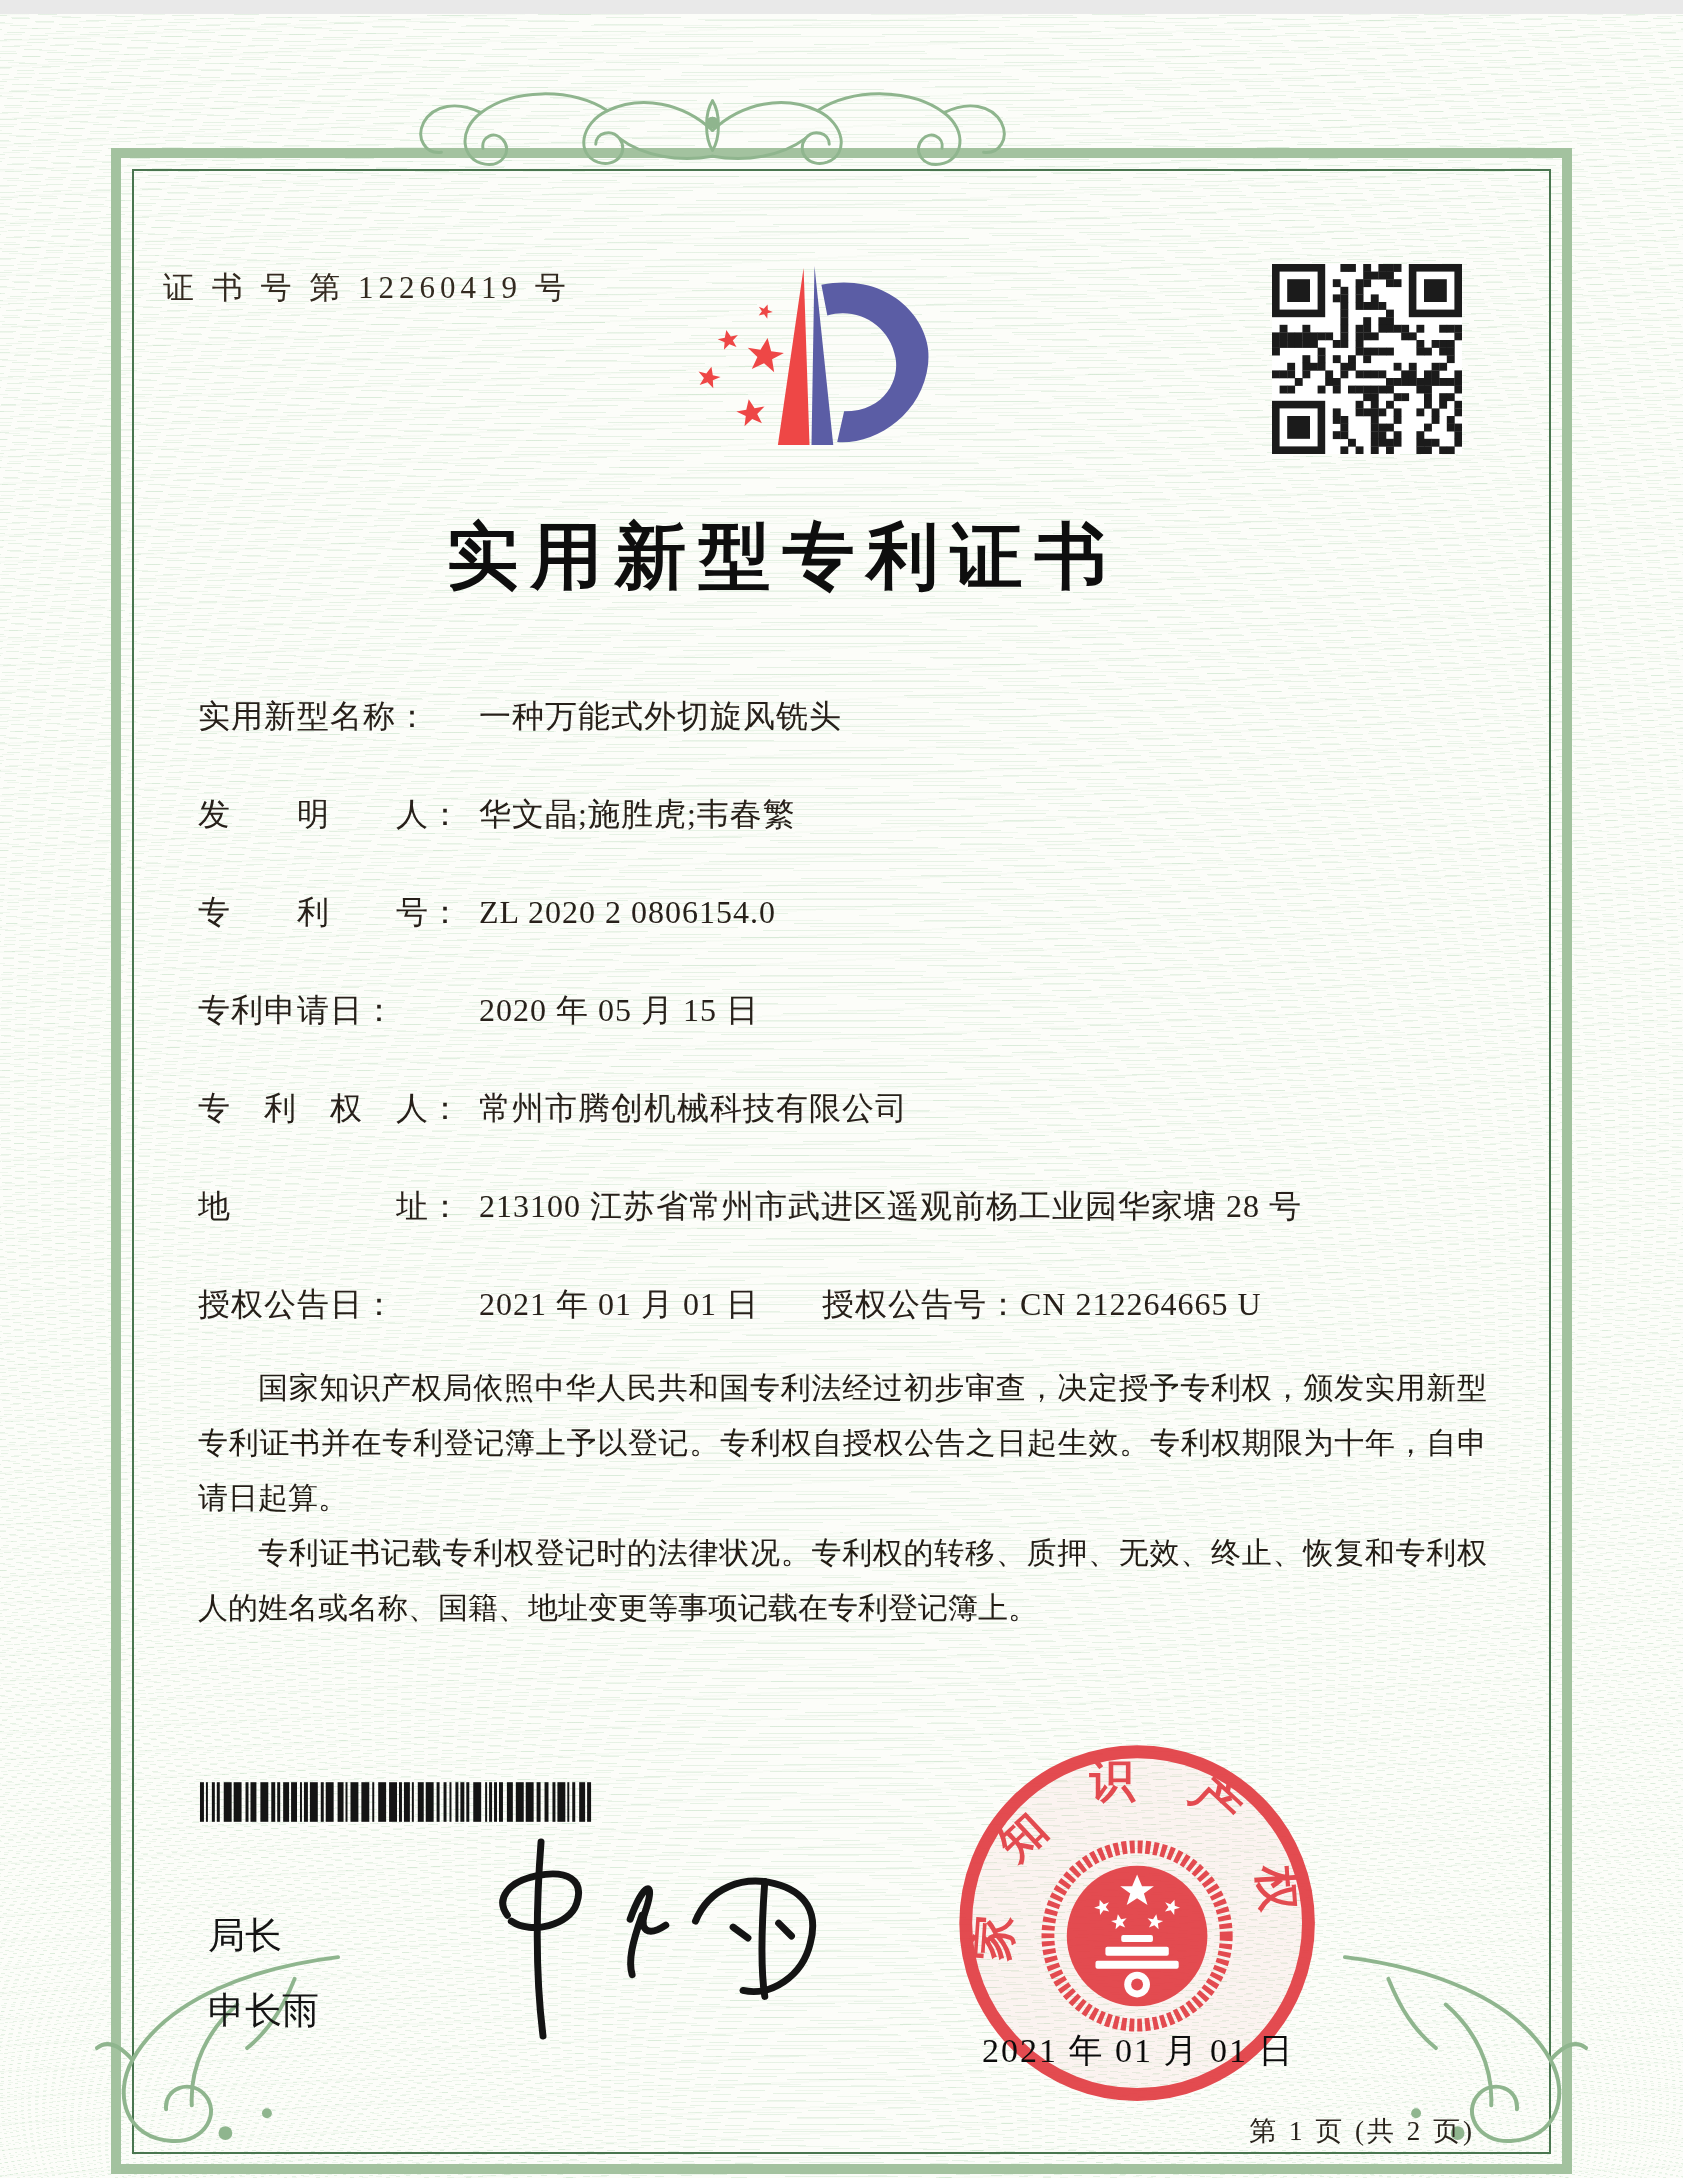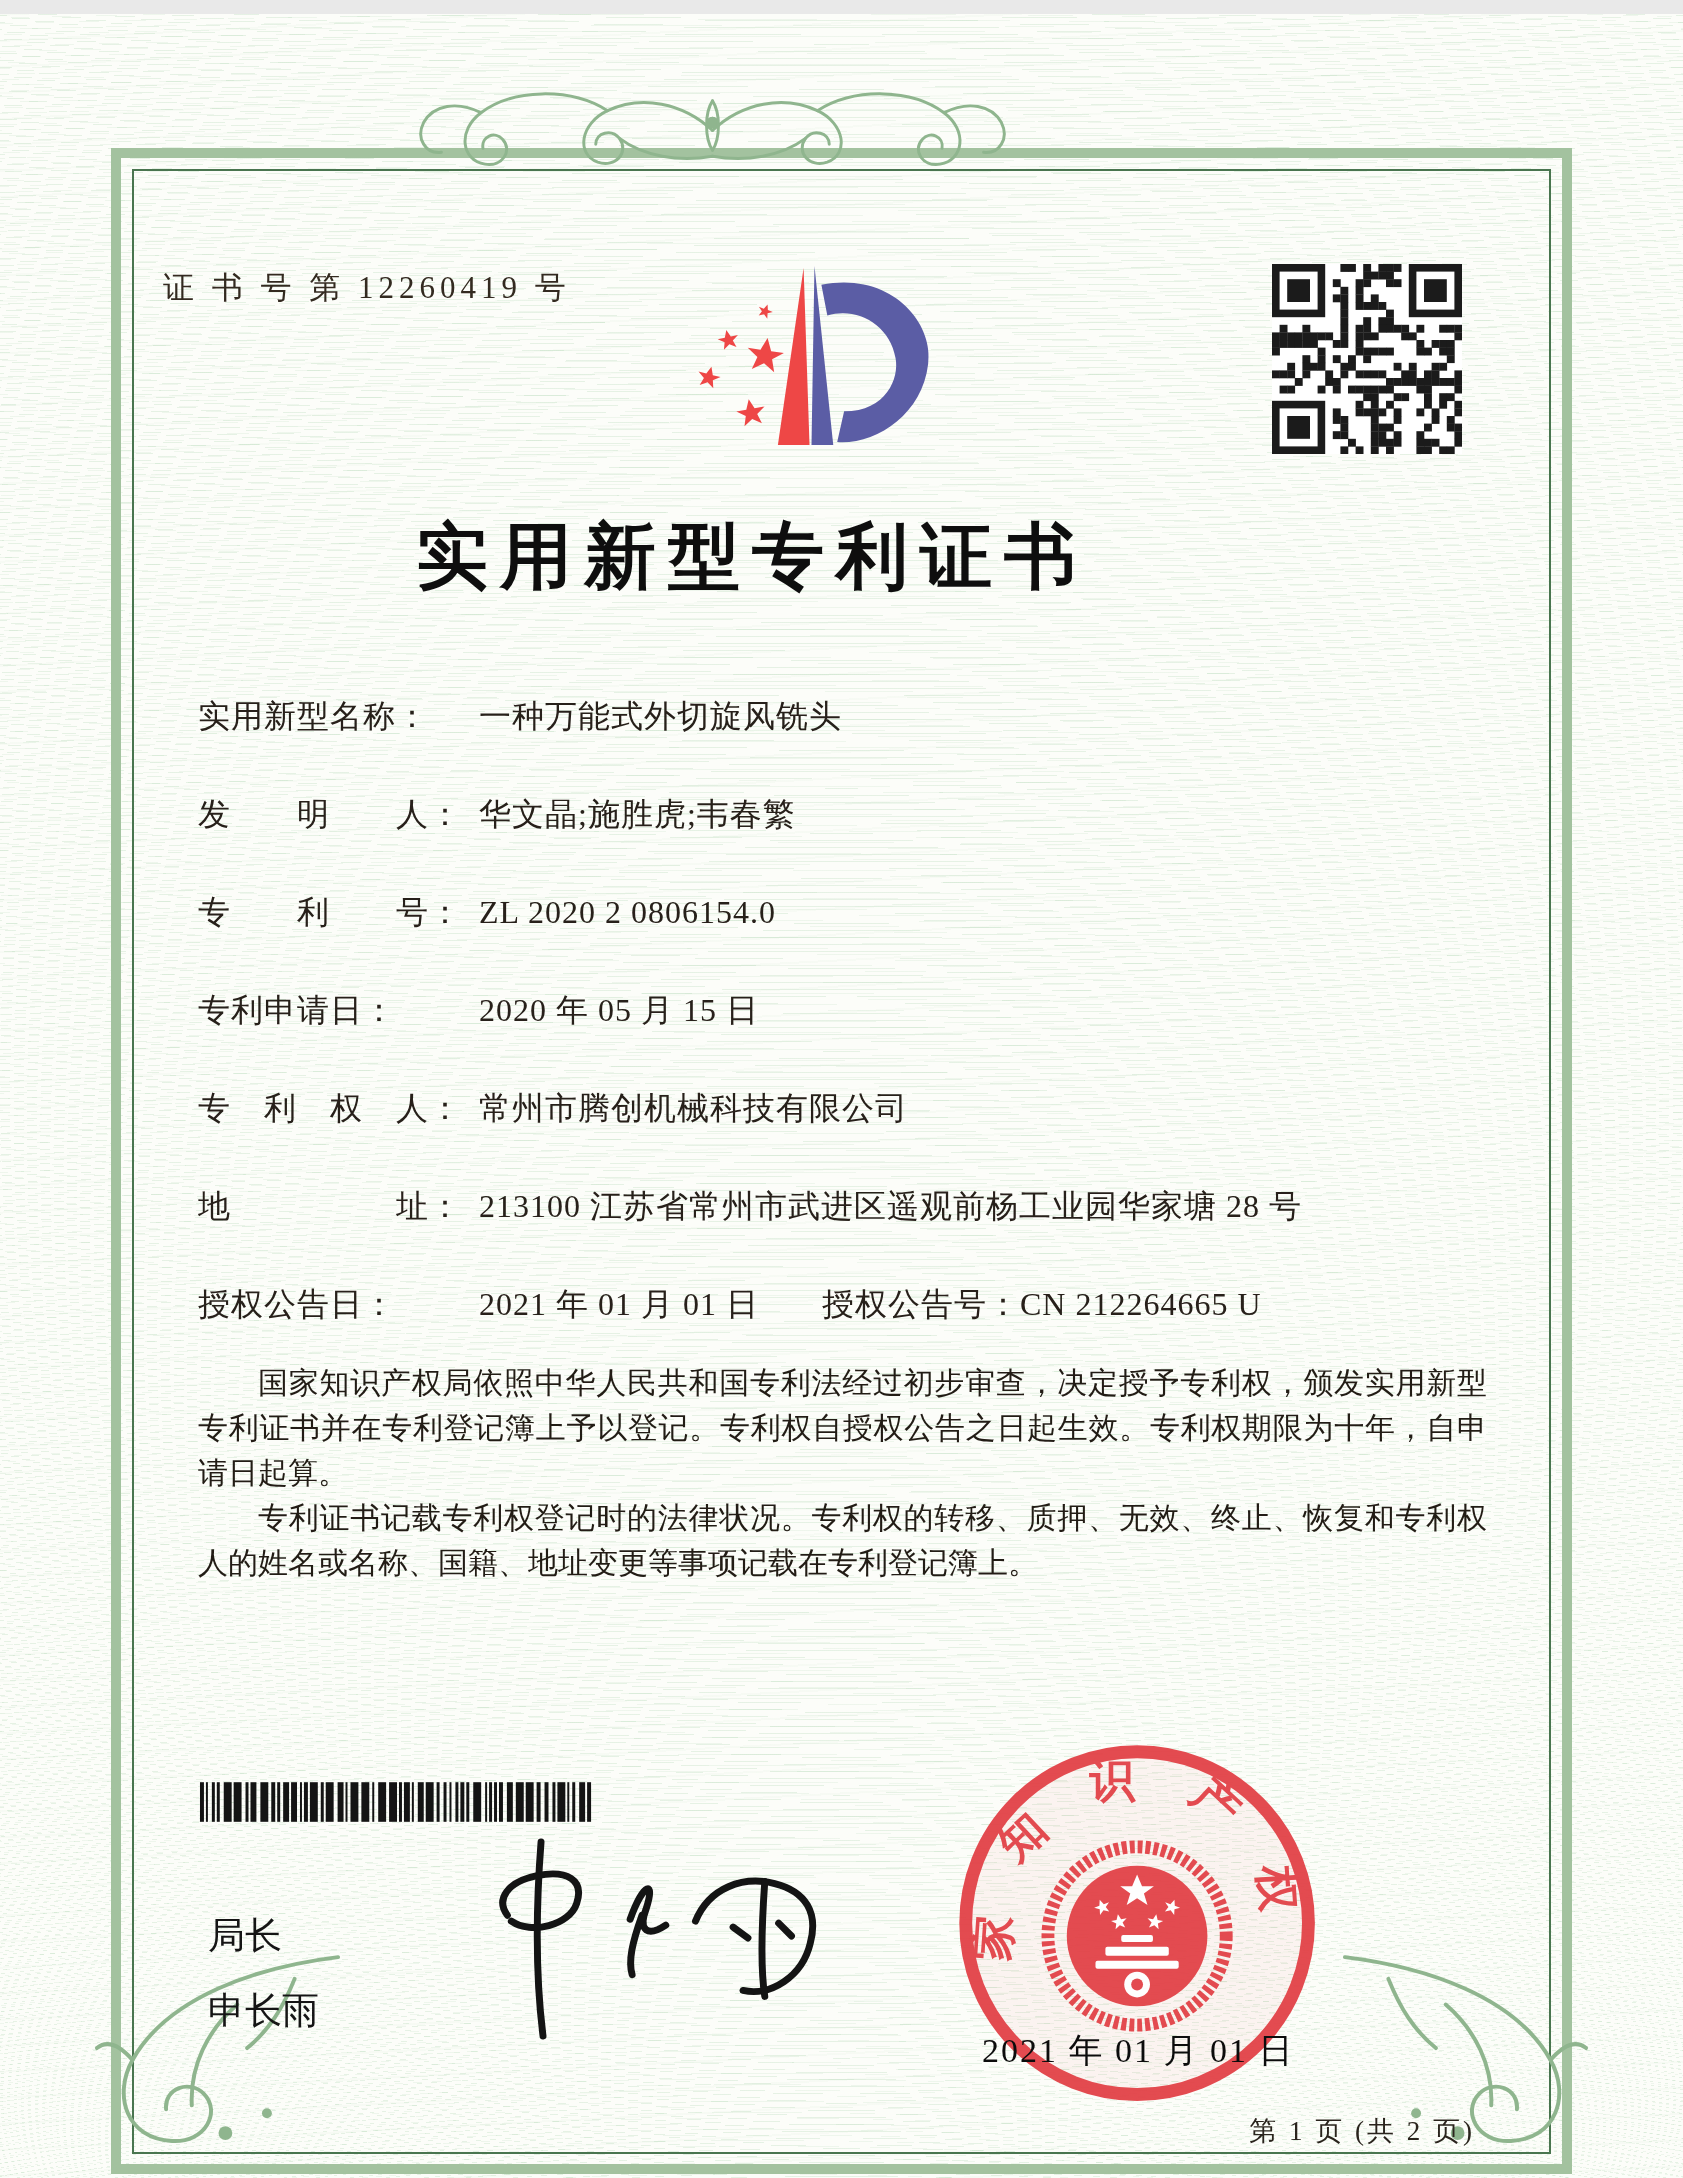--- a/index.html
+++ b/index.html
@@ -13,33 +13,33 @@
     position:absolute;inset:0;pointer-events:none;
     background:
       repeating-radial-gradient(ellipse 1683px 416px at 50% 112%, rgba(140,195,145,0.20) 0 1.5px, rgba(255,255,255,0) 1.5px 14px),
       repeating-radial-gradient(ellipse 1881px 554px at 45% 120%, rgba(140,195,145,0.12) 0 1.5px, rgba(255,255,255,0) 1.5px 19px),
       repeating-linear-gradient(177deg, rgba(150,200,150,0.05) 0 2px, rgba(255,255,255,0) 2px 26px);
   }
   .frame-outer{position:absolute;left:111px;right:111px;top:134px;bottom:18px;border:10px solid #a3c29f;}
   .frame-inner{position:absolute;left:132px;right:132px;top:155px;bottom:38px;border:2px solid #49754f;}
   .cert-no{position:absolute;left:163px;top:253px;font-size:31px;letter-spacing:5px;color:#332a20;}
   .title{
-    position:absolute;left:416px;top:495px;width:733px;
+    position:absolute;left:416px;top:495px;width:733px;text-align:center;
     font-size:72px;font-weight:bold;letter-spacing:12px;color:#0e0e0e;white-space:nowrap;
   }
   .logo{position:absolute;left:683px;top:241px;}
   .qr{position:absolute;left:1272px;top:250px;}
   .fields{position:absolute;left:198px;top:681px;width:1317px;font-size:32px;letter-spacing:1px;color:#27201a;}
   .frow{position:relative;height:98px;white-space:nowrap;}
   .flabel{display:inline-block;min-width:281px;white-space:pre;}
   .fvalue{white-space:pre;}
   .grant2{position:absolute;left:624px;top:0;}
   .body-text{
     position:absolute;left:198px;top:1346px;width:1289px;
-    font-size:30px;line-height:45px;text-align:justify;color:#221c15;
+    font-size:30px;line-height:55px;text-align:justify;color:#221c15;
   }
   .body-text p{margin:0;text-indent:2em;}
   .barcode{position:absolute;left:198px;top:1768px;}
   .signer-title{position:absolute;left:208px;top:1897px;font-family:Liberation Sans, sans-serif;font-size:37px;color:#151515;}
   .signer-name{position:absolute;left:208px;top:1972px;font-family:Liberation Sans, sans-serif;font-size:37px;color:#151515;}
   .signature{position:absolute;left:446px;top:1810px;}
   .seal{position:absolute;left:939px;top:1711px;opacity:.93;}
   .seal-date{position:absolute;left:982px;top:2014px;width:337px;font-size:34px;letter-spacing:2px;color:#0c0c0c;white-space:nowrap;}
   .footer{position:absolute;left:0;top:2099px;width:1475px;text-align:right;font-size:27px;letter-spacing:3px;color:#2a241d;}
   .orn{position:absolute;pointer-events:none;}

